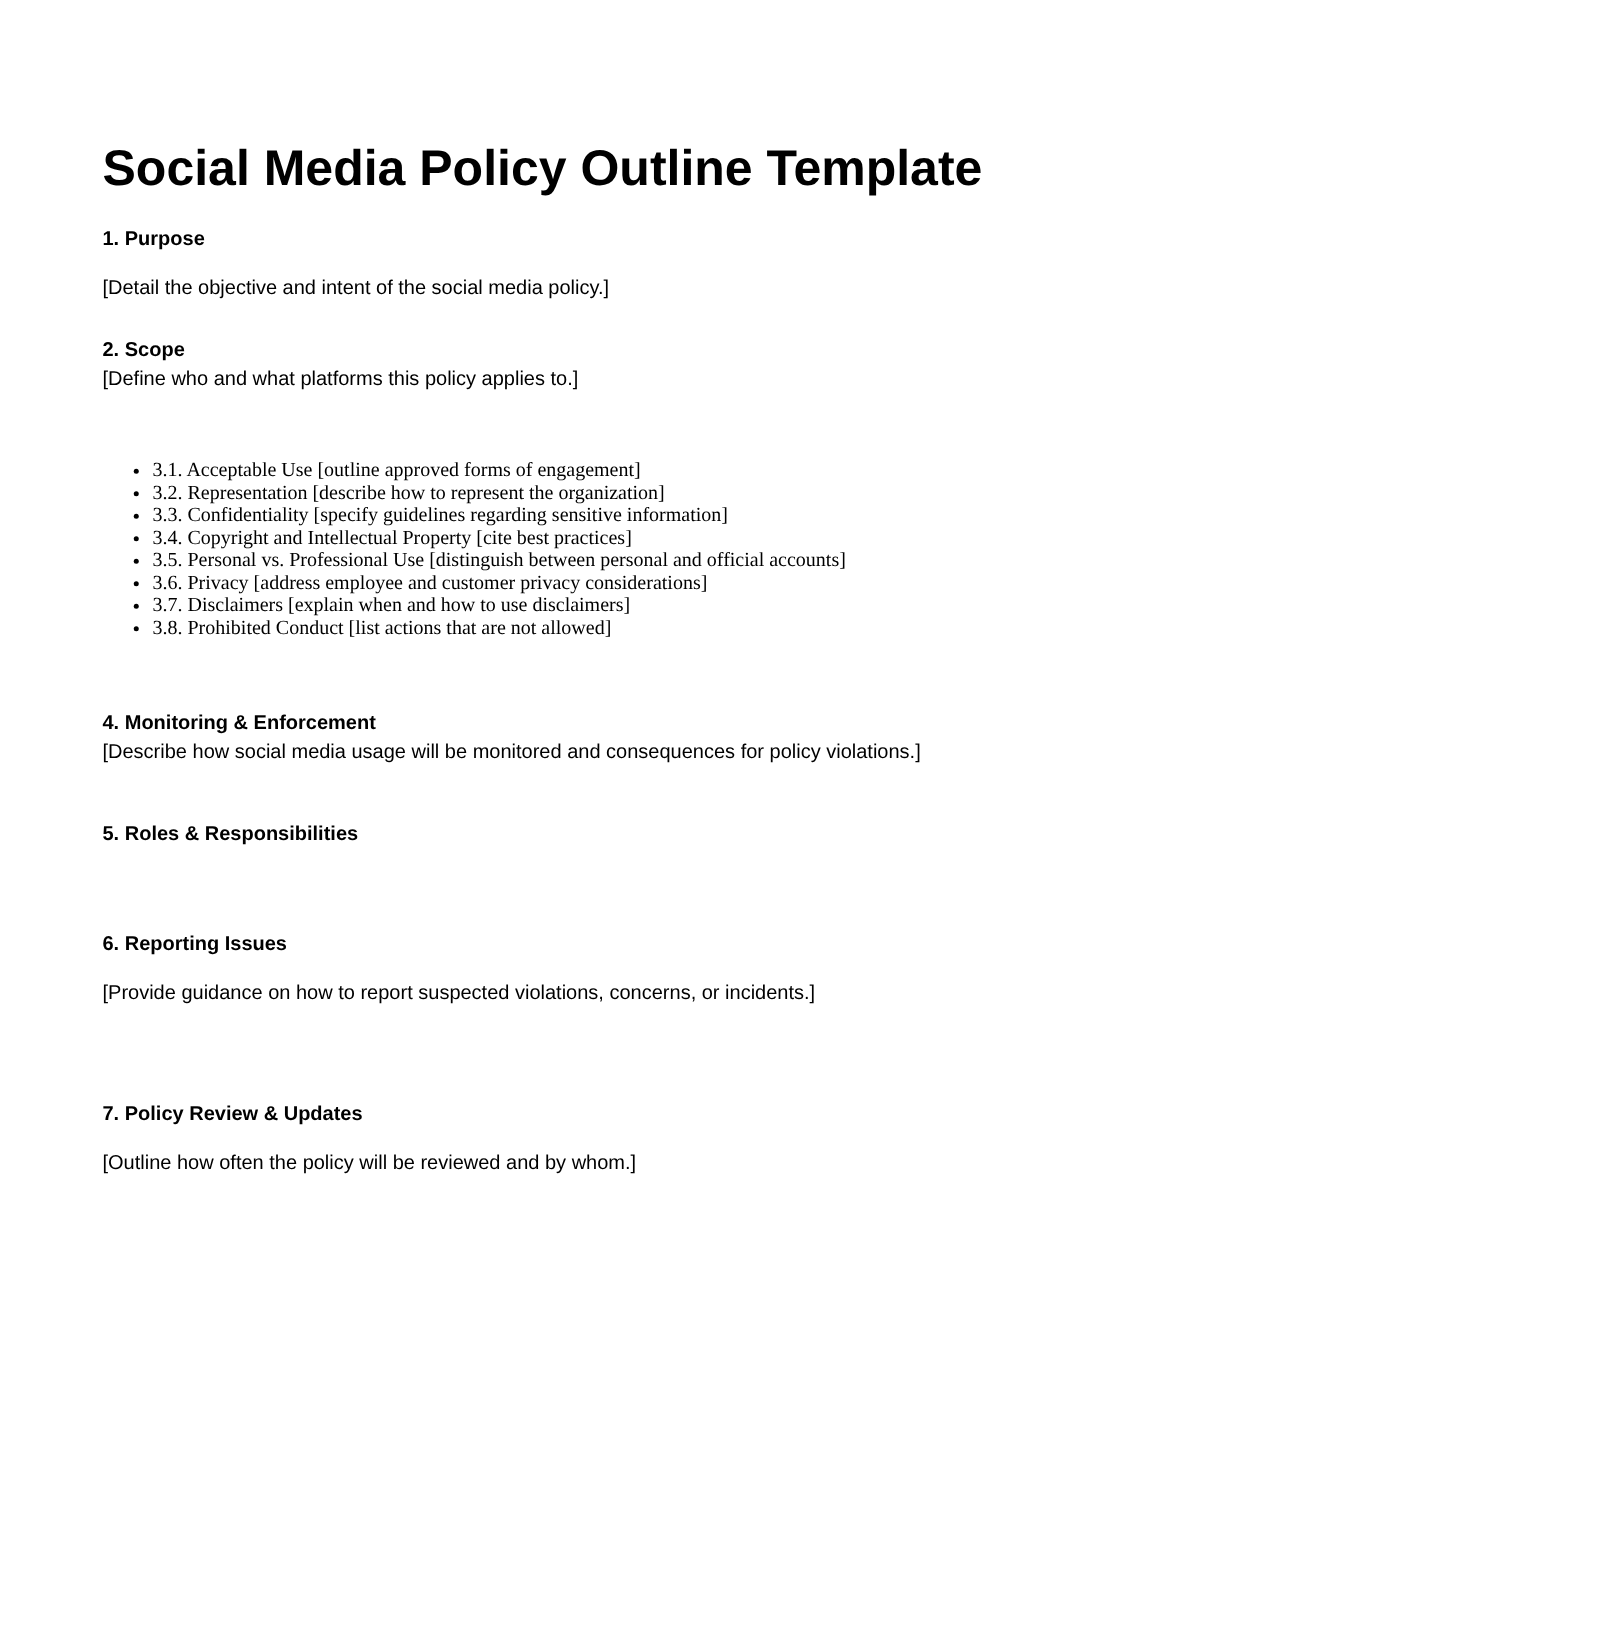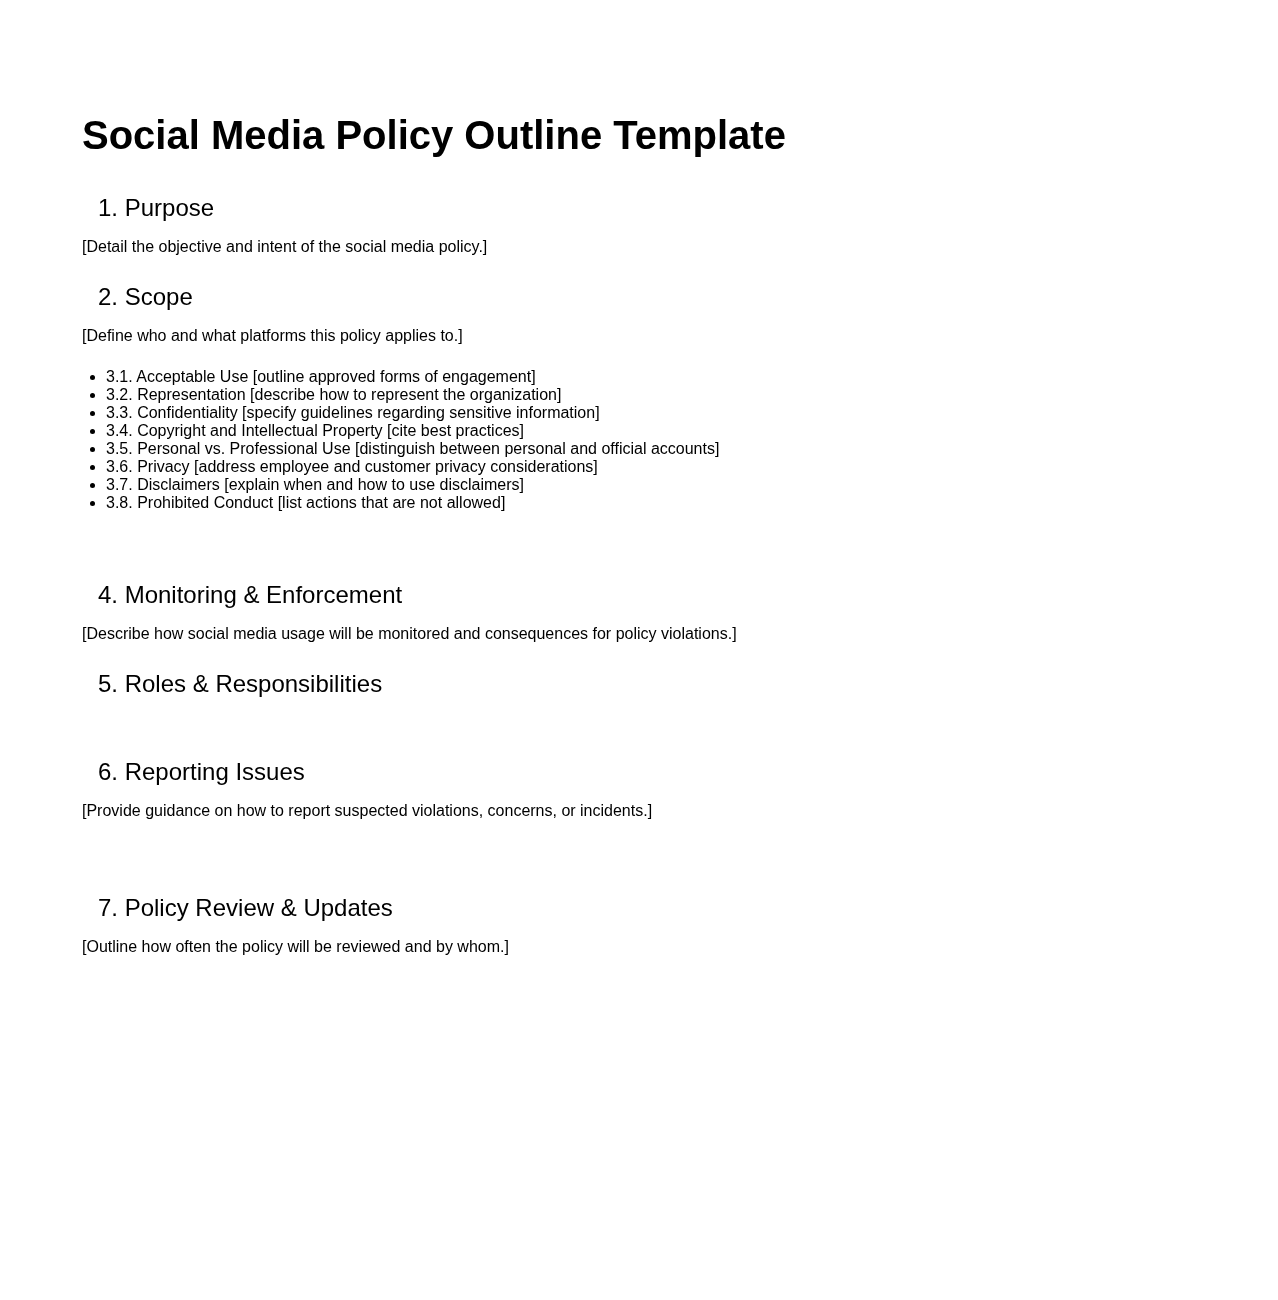--- a/index.html
+++ b/index.html
@@ -8,23 +8,23 @@
     font-family: "Liberation Sans", sans-serif;
     color: #000;
     position: relative;
   }
   .doc { position: absolute; left: 82px; top: 0; width: 1100px; }
   h1 {
     font-size: 40px; font-weight: bold; margin: 0;
     position: absolute; top: 116px; left: 0; white-space: nowrap; line-height: 38px;
   }
   .sec { position: absolute; left: 0; white-space: nowrap; }
-  h2 { font-size: 24px; font-weight: normal; margin: 16px; line-height: 28px; }
+  h2 { font-size: 16px; font-weight: bold; margin: 0; line-height: 28px; }
   p { font-size: 16px; margin: 0; line-height: 18px; text-align: right; }
-  ul { margin: 0; padding-left: 24px; font-size: 16px; line-height: 18px; list-style: disc; }
+  ul { margin: 16px; padding-left: 24px; font-size: 16px; line-height: 18px; list-style: disc; font-family: Liberation Serif, serif; }
   li { margin: 0; }
 </style>
 </head>
 <body>
 
 <div class="doc">
   <h1>Social Media Policy Outline Template</h1>
 
   <div class="sec" style="top:178px">
     <h2>1. Purpose</h2>

